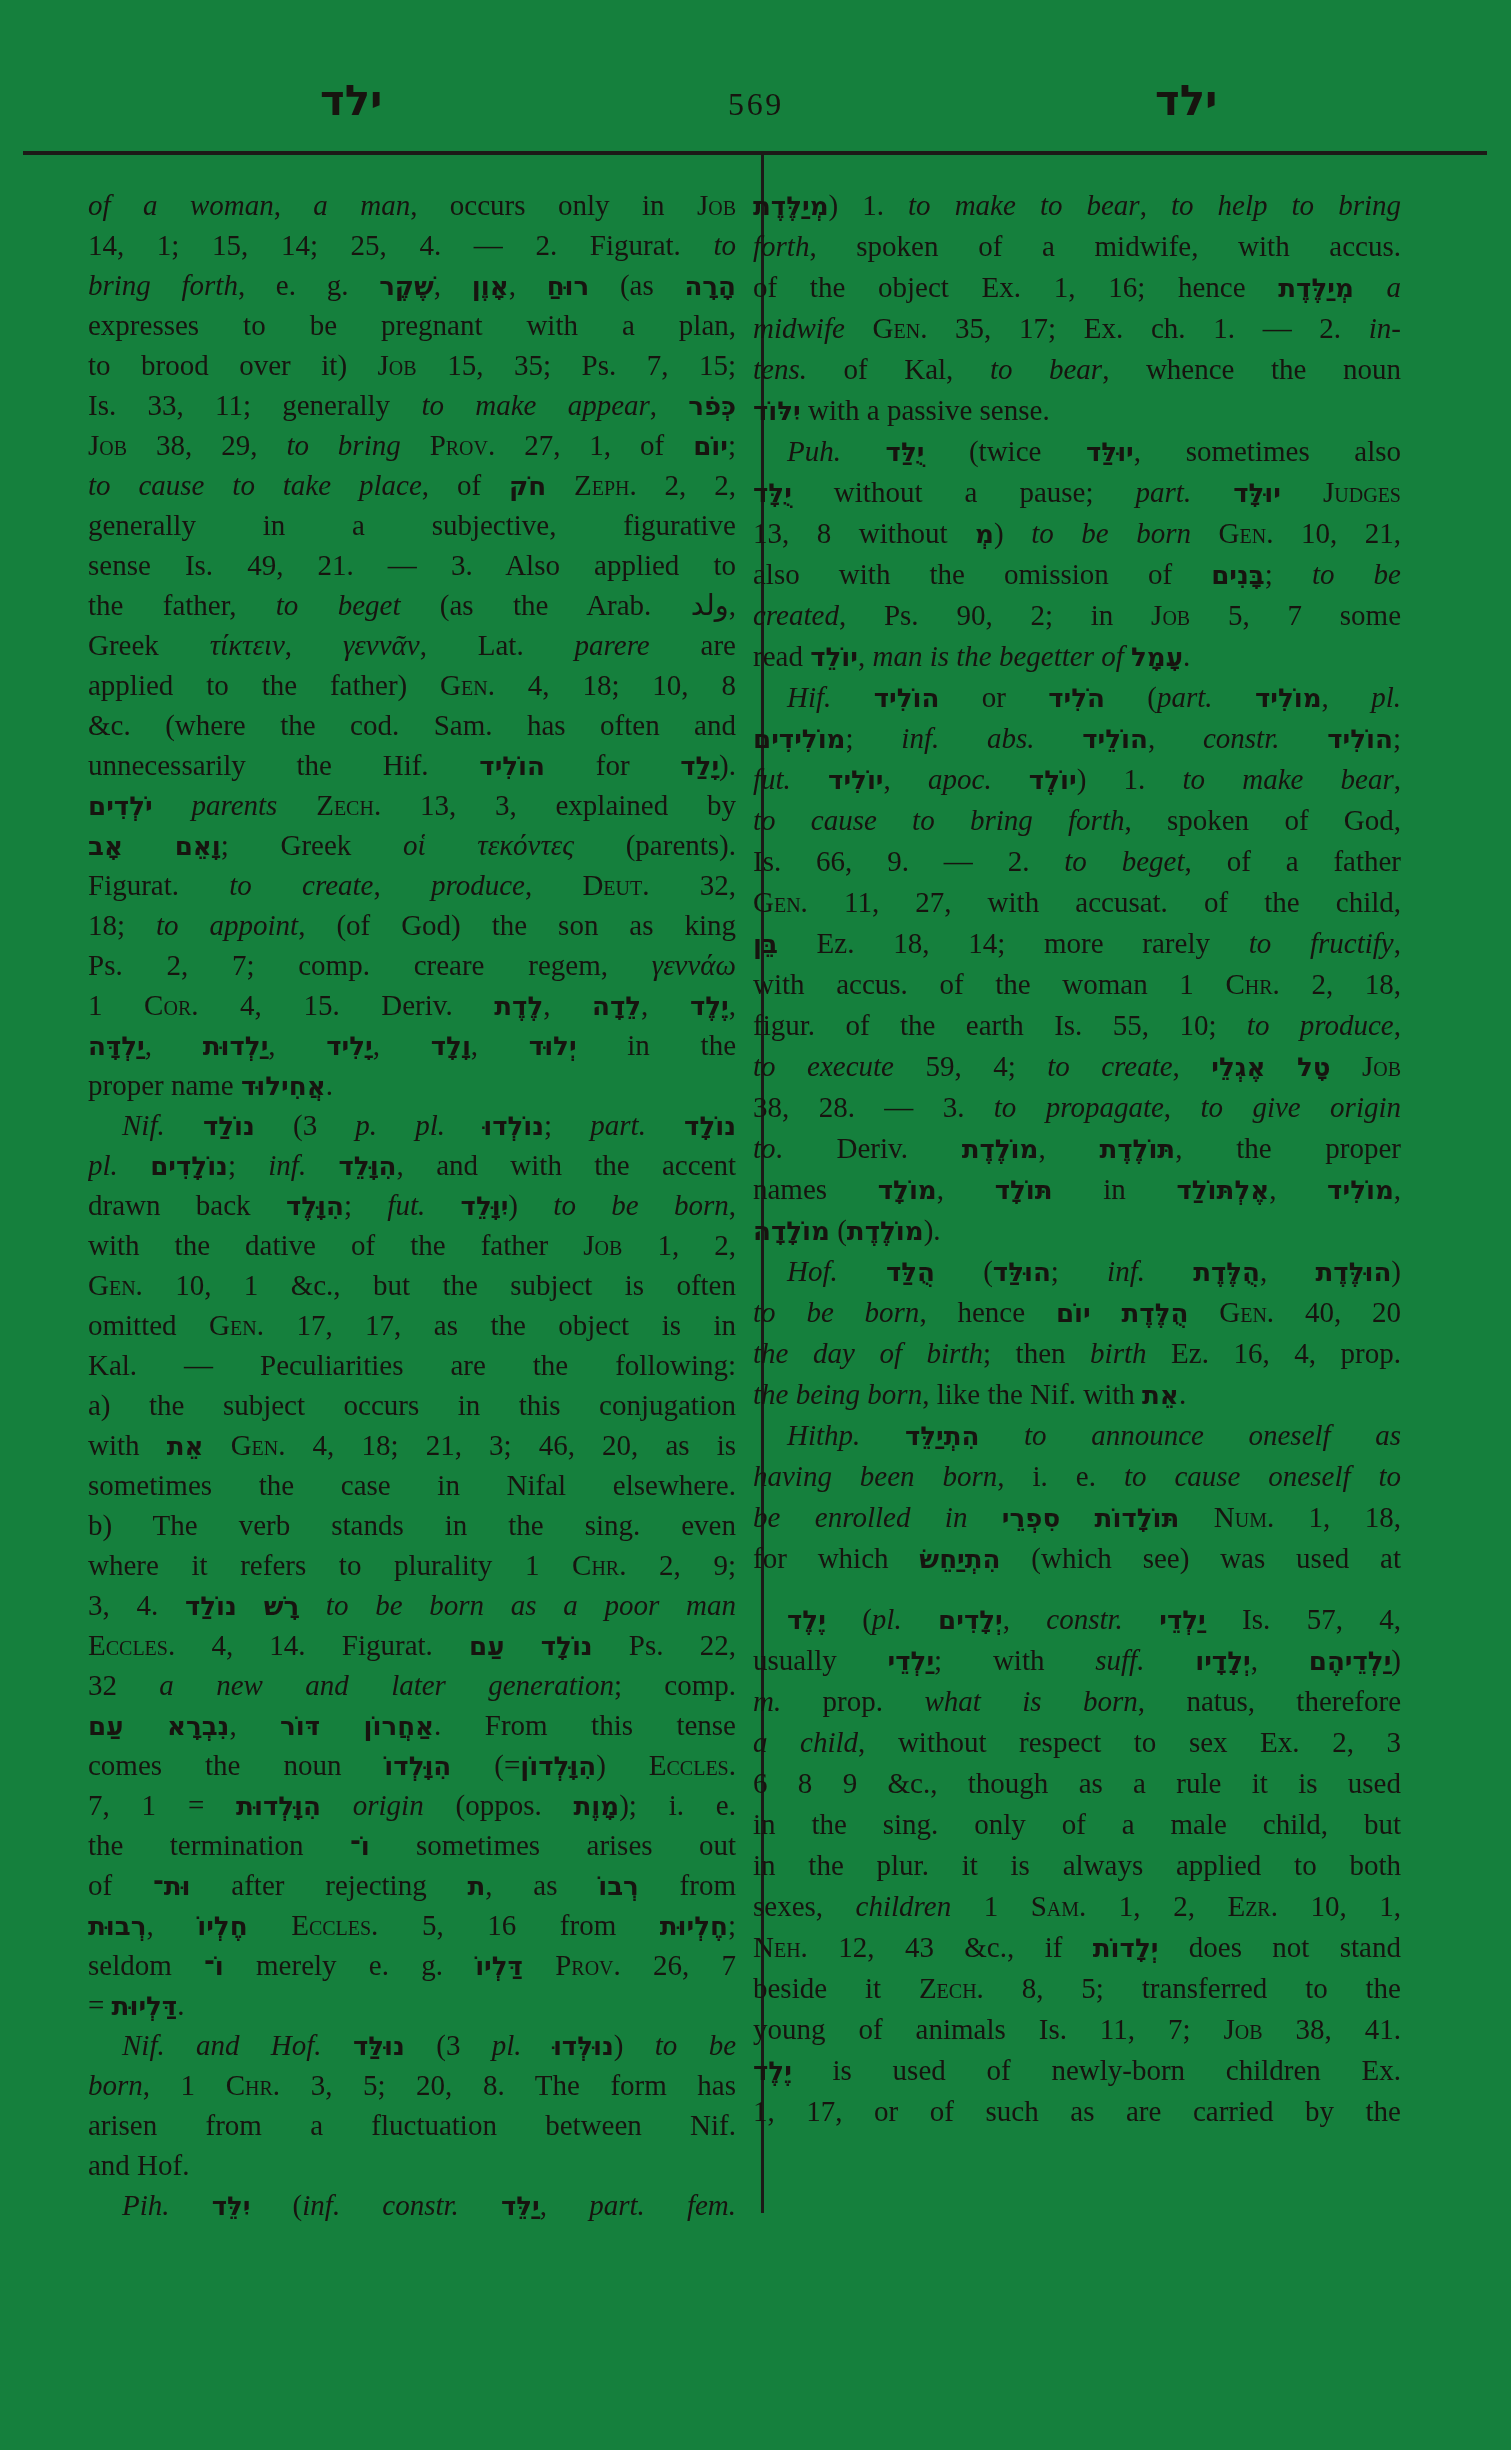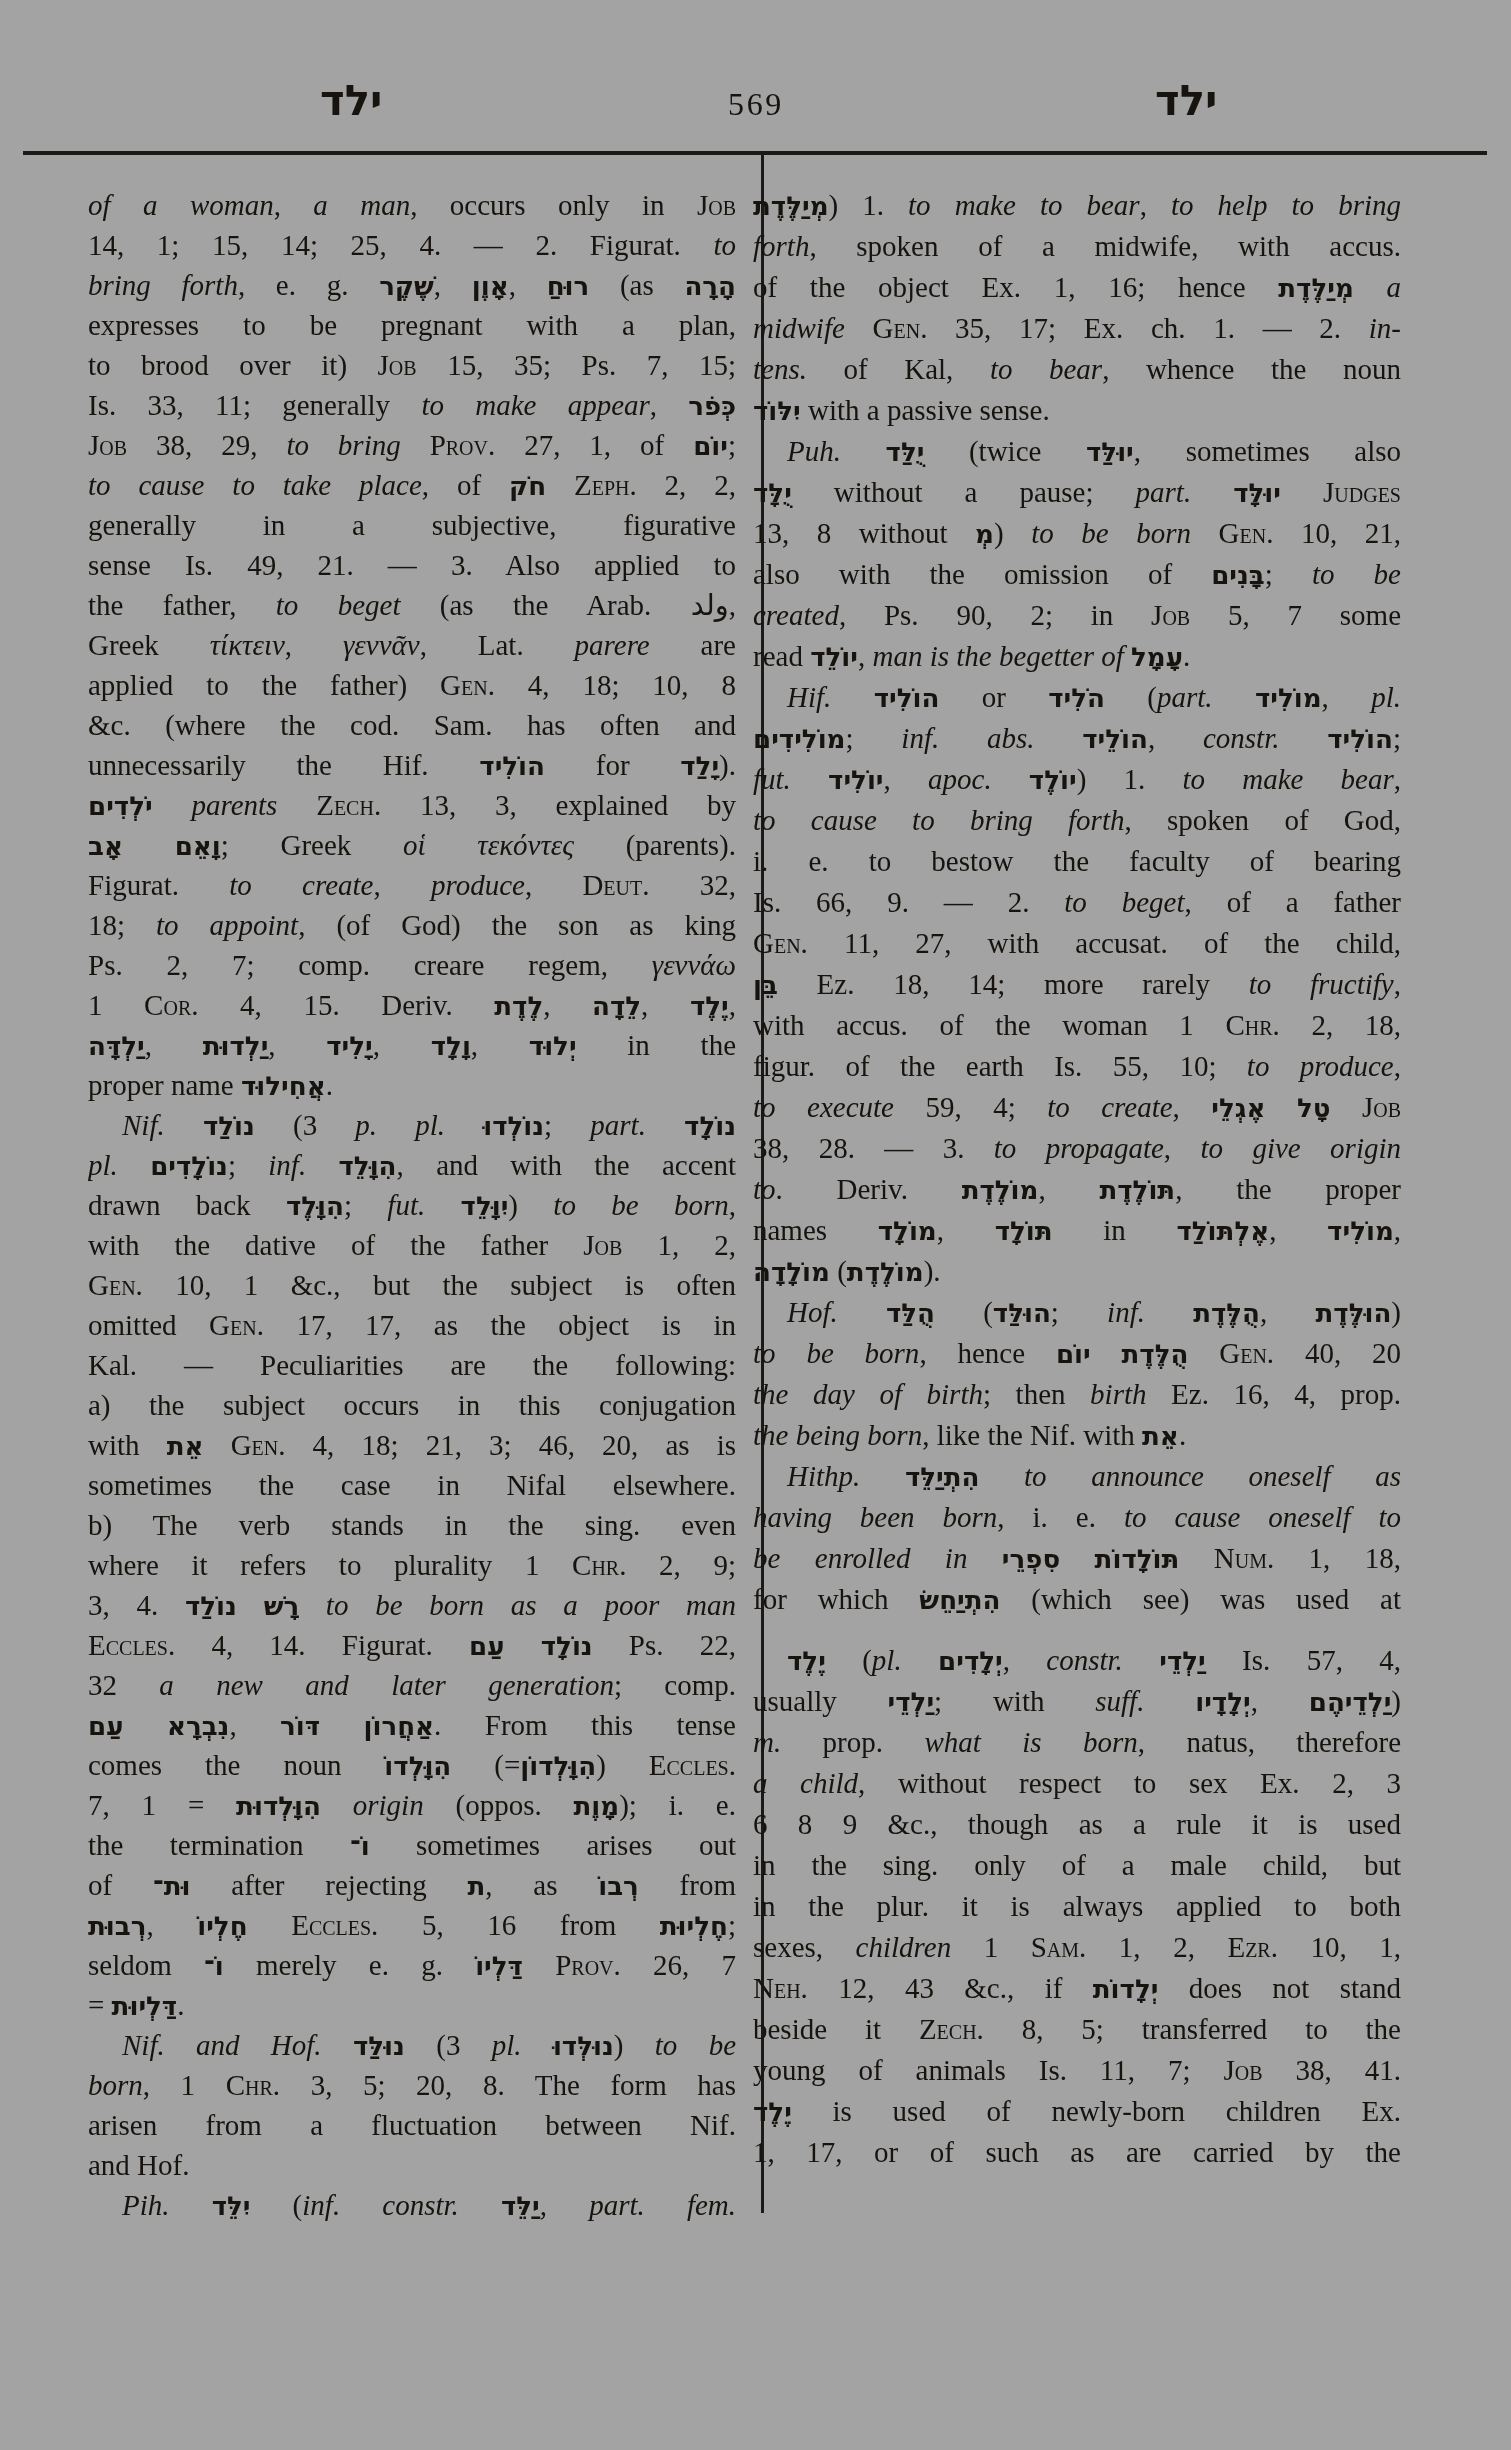--- a/index.html
+++ b/index.html
@@ -52,21 +52,21 @@
   .line.gap{margin-top:20px;}
   .sc{font-variant-caps:small-caps;}
   .he{
     font-family:"DejaVu Sans","Liberation Sans",sans-serif;
     font-size:0.9em;font-weight:bold;
   }
 </style>
 </head>
 <body>
 
-<div class="page" style="background: #a3a3a3; color: rgb(23, 20, 15);">
+<div class="page" style="background: #15803d; color: rgb(23, 20, 15);">
   <div class="header-word hw-left">ילד</div>
   <div class="page-number">569</div>
   <div class="header-word hw-right">ילד</div>
 
   <div class="hrule" style="background: rgb(28, 26, 23);"></div>
   <div class="vrule" style="background: rgb(28, 26, 23);"></div>
 
   <div class="column column-left">
       <div class="line"><i>of a woman</i>, <i>a man</i>, occurs only in <span class="sc">Job</span></div>
       <div class="line">14, 1; 15, 14; 25, 4. — 2. Figurat. <i>to</i></div>
@@ -130,21 +130,20 @@
       <div class="line indent"><i>Puh.</i> <span class="he">יֻלַּד</span>‎ (twice <span class="he">יוּלַּד</span>‎, sometimes also</div>
       <div class="line"><span class="he">יֻלָּד</span>‎ without a pause; <i>part.</i> <span class="he">יוּלָּד</span>‎ <span class="sc">Judges</span></div>
       <div class="line">13, 8 without <span class="he">מְ</span>‎) <i>to be born</i> <span class="sc">Gen.</span> 10, 21,</div>
       <div class="line">also with the omission of <span class="he">בָּנִים</span>‎; <i>to be</i></div>
       <div class="line"><i>created</i>, Ps. 90, 2; in <span class="sc">Job</span> 5, 7 some</div>
       <div class="line pend">read <span class="he">יוֹלֵד</span>‎, <i>man is the begetter of</i> <span class="he">עָמָל</span>‎.</div>
       <div class="line indent"><i>Hif.</i> <span class="he">הוֹלִיד</span>‎ or <span class="he">הֹלִיד</span>‎ (<i>part.</i> <span class="he">מוֹלִיד</span>‎, <i>pl.</i></div>
       <div class="line"><span class="he">מוֹלִידִים</span>‎; <i>inf. abs.</i> <span class="he">הוֹלֵיד</span>‎, <i>constr.</i> <span class="he">הוֹלִיד</span>‎;</div>
       <div class="line"><i>fut.</i> <span class="he">יוֹלִיד</span>‎, <i>apoc.</i> <span class="he">יוֹלֶד</span>‎) 1. <i>to make bear</i>,</div>
       <div class="line"><i>to cause to bring forth</i>, spoken of God,</div>
-      <div class="line">i. e. to bestow the faculty of bearing</div>
       <div class="line">Is. 66, 9. — 2. <i>to beget</i>, of a father</div>
       <div class="line"><span class="sc">Gen.</span> 11, 27, with accusat. of the child,</div>
       <div class="line"><span class="he">בֵּן</span>‎ Ez. 18, 14; more rarely <i>to fructify</i>,</div>
       <div class="line">with accus. of the woman 1 <span class="sc">Chr.</span> 2, 18,</div>
       <div class="line">figur. of the earth Is. 55, 10; <i>to produce</i>,</div>
       <div class="line"><i>to execute</i> 59, 4; <i>to create</i>, <span class="he">אֶגְלֵי</span>‎ <span class="he">טָל</span>‎ <span class="sc">Job</span></div>
       <div class="line">38, 28. — 3. <i>to propagate</i>, <i>to give origin</i></div>
       <div class="line"><i>to</i>.  Deriv. <span class="he">מוֹלֶדֶת</span>‎, <span class="he">תּוֹלֶדֶת</span>‎, the proper</div>
       <div class="line">names <span class="he">מוֹלָד</span>‎, <span class="he">תּוֹלָד</span>‎ in <span class="he">אֶלְתּוֹלַד</span>‎, <span class="he">מוֹלִיד</span>‎,</div>
       <div class="line pend"><span class="he">מוֹלָדָה</span>‎ (<span class="he">מוֹלֶדֶת</span>‎).</div>

